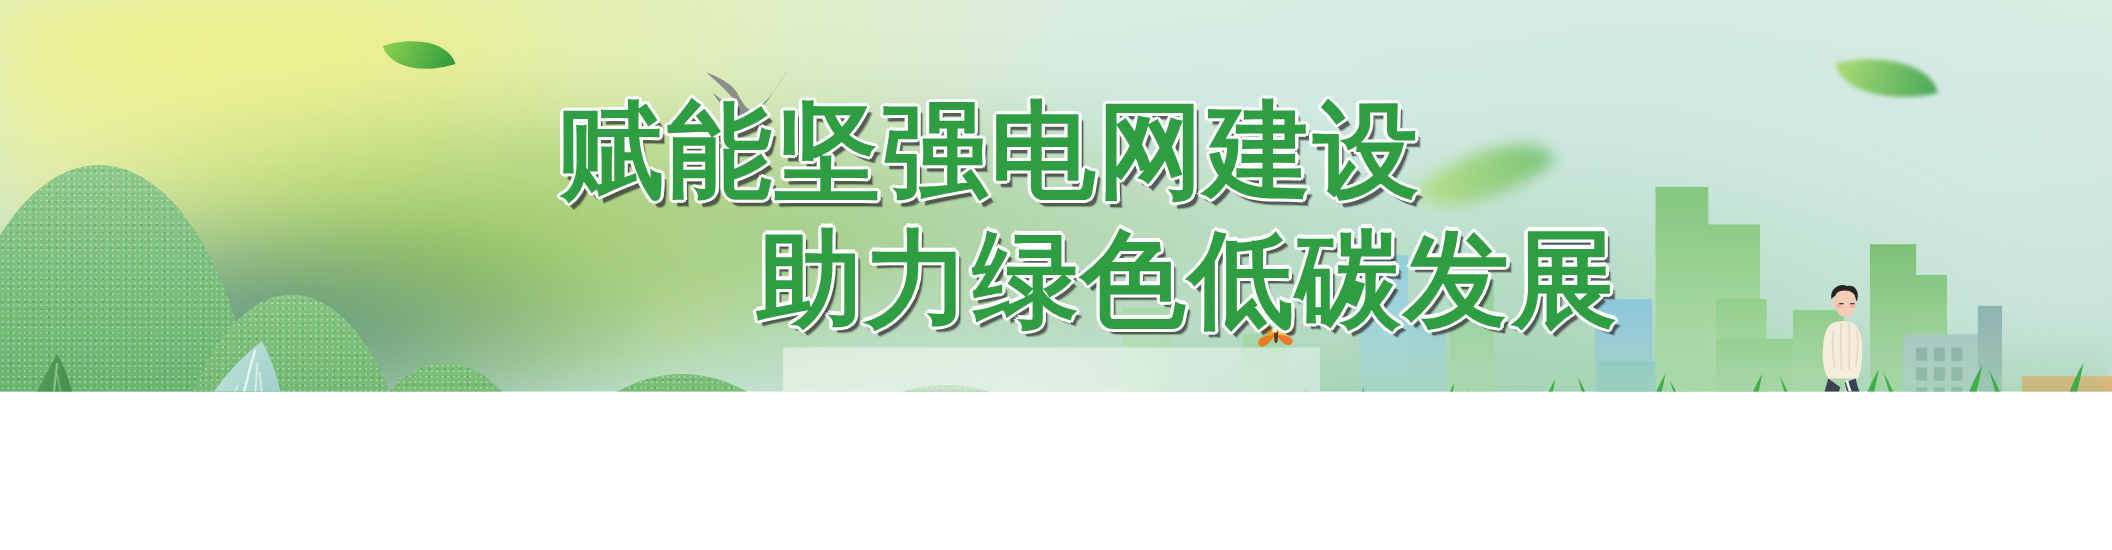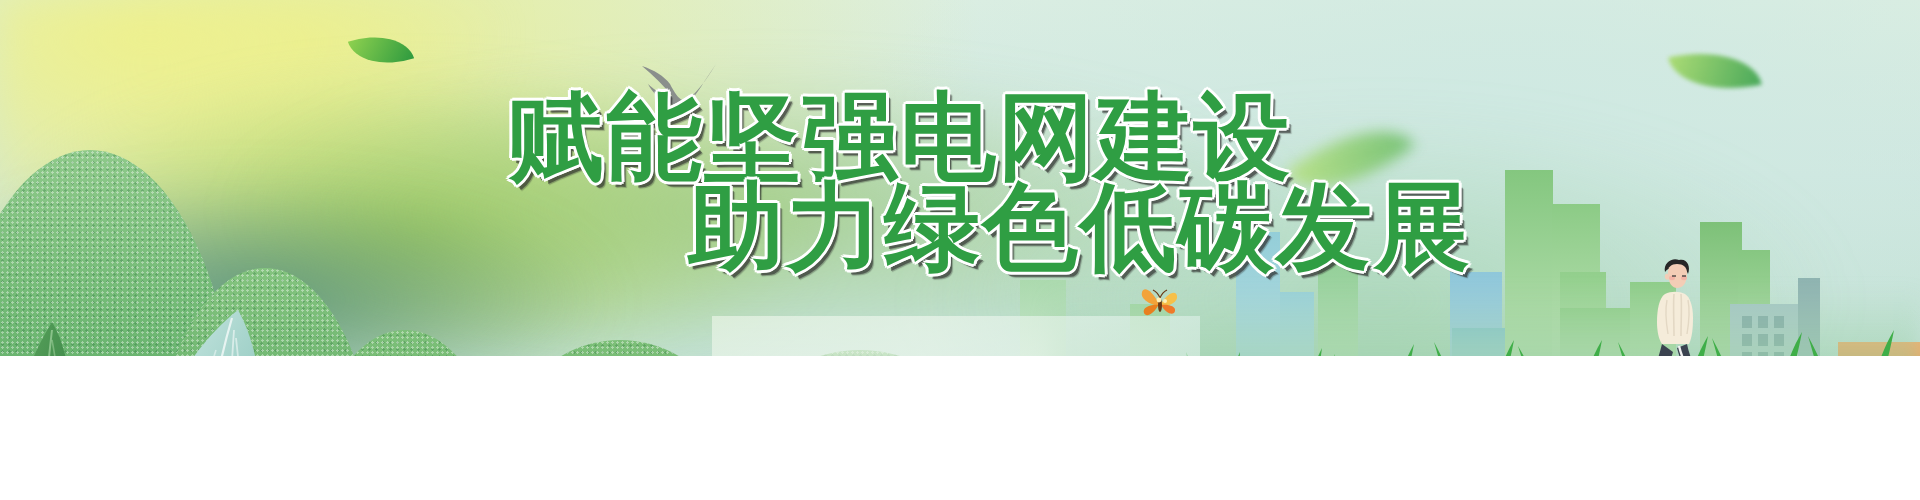--- a/index.html
+++ b/index.html
@@ -69,21 +69,21 @@
     position:absolute;white-space:nowrap;
     font-family:"DejaVu Sans","Liberation Sans",sans-serif;
     font-weight:700;color:#2f9e43;
     letter-spacing:2px;
     text-shadow:
       3px 0 0 #fff, -3px 0 0 #fff, 0 3px 0 #fff, 0 -3px 0 #fff,
       2px 2px 0 #fff, -2px 2px 0 #fff, 2px -2px 0 #fff, -2px -2px 0 #fff,
       4px 5px 0 rgba(40,40,40,.55), 5px 6px 1px rgba(40,40,40,.35);
   }
   #title-line-1{left:508px;top:74px;font-size:96px;}
-  #title-line-2{left:688px;top:164px;font-size:96px;}
+  #title-line-2{left:688px;top:191px;font-size:96px;}
 
   .sub-bar{
     position:absolute;left:712px;top:316px;width:488px;height:48px;
     background:linear-gradient(90deg, rgba(240,248,236,.62) 0%, rgba(236,246,236,.70) 45%, rgba(228,243,238,.55) 100%);
   }
   .sub-text{
     position:absolute;left:712px;top:316px;width:488px;height:48px;
     display:flex;align-items:center;justify-content:center;
     font-family:"DejaVu Sans","Liberation Sans",sans-serif;
     font-size:27px;color:#3c5a5c;letter-spacing:5px;

